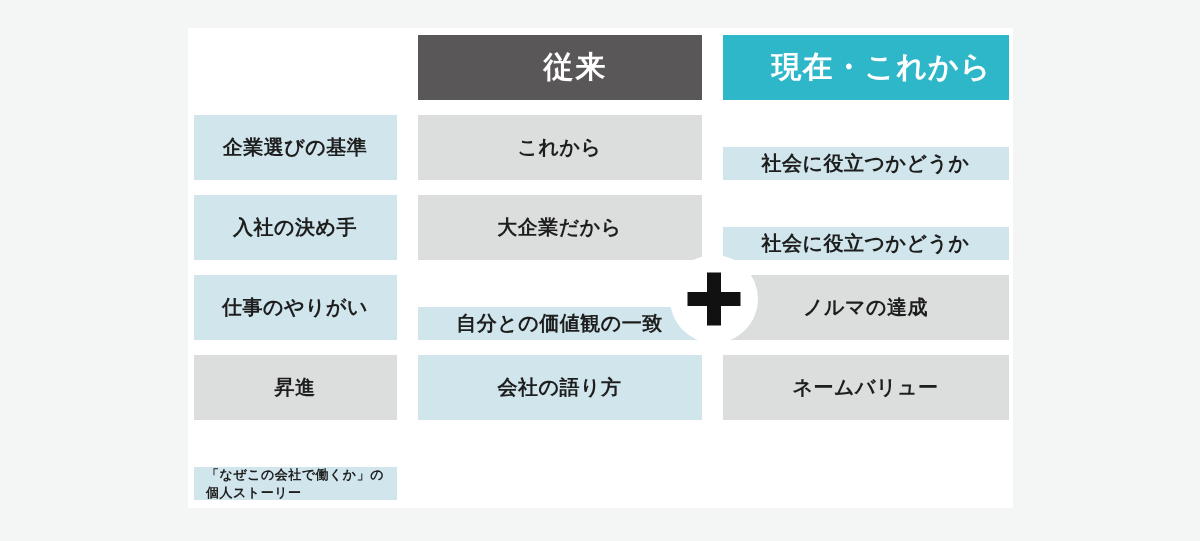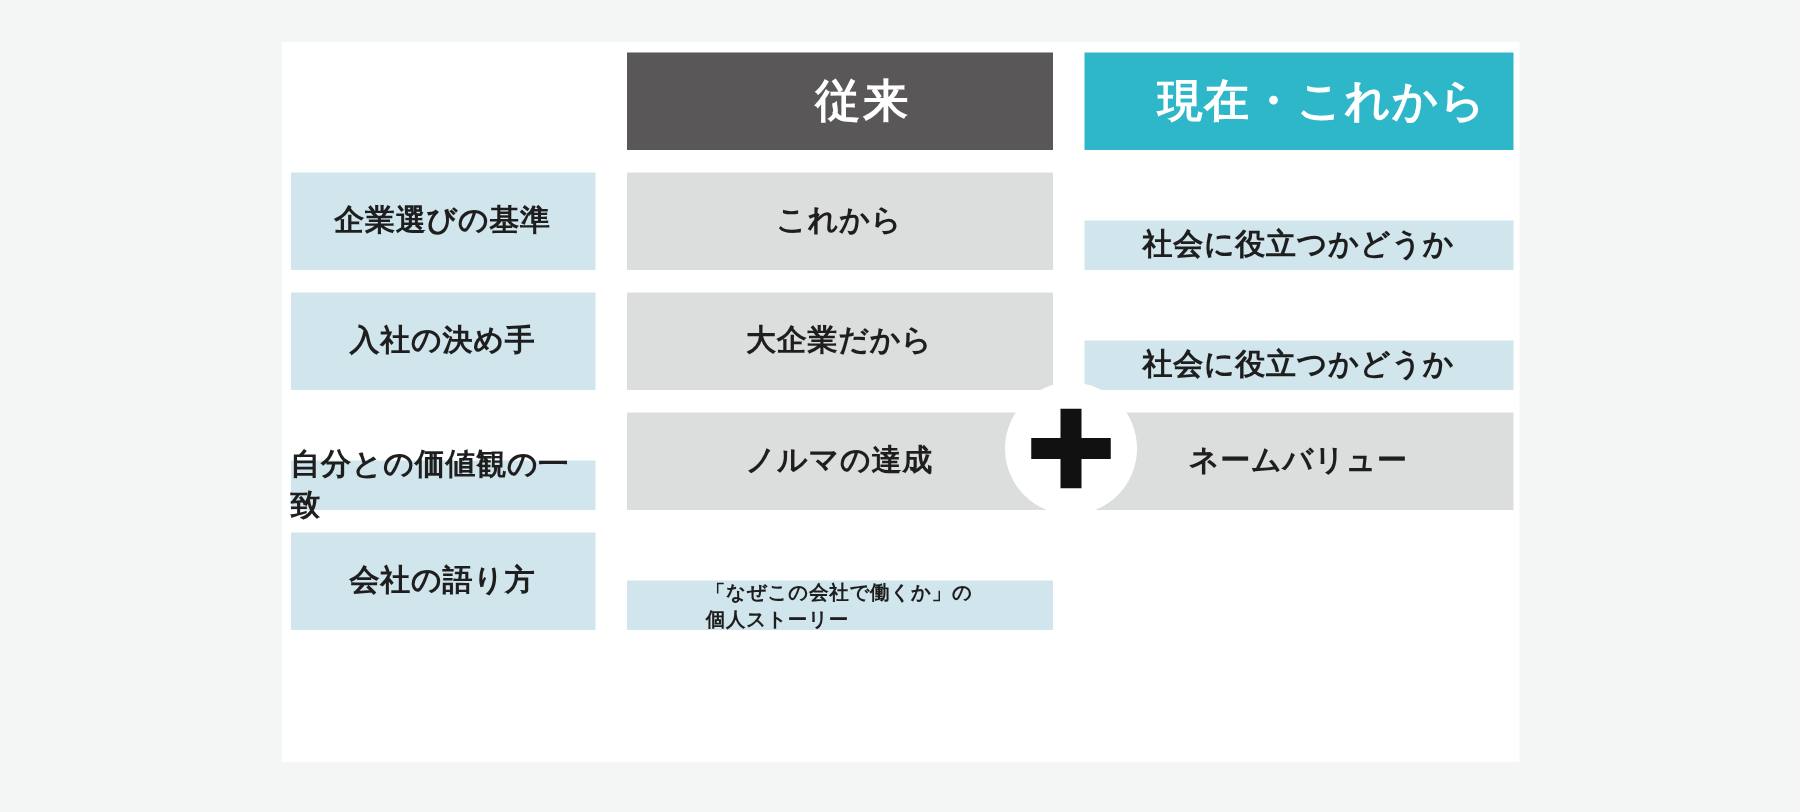--- a/index.html
+++ b/index.html
@@ -84,26 +84,28 @@
     <div class="hdr hdr-current">現在・これから</div>
 
     <div class="cell cat">企業選びの基準</div>
     <div class="cell trad">これから</div>
     <div class="cell curr">社会に役立つかどうか</div>
 
     <div class="cell cat">入社の決め手</div>
     <div class="cell trad">大企業だから</div>
     <div class="cell curr">社会に役立つかどうか</div>
 
+    <div class="cell cat">仕事のやりがい</div>
     <div class="cell curr">自分との価値観の一致</div>
     <div class="cell trad">ノルマの達成</div>
 
+    <div class="cell trad">昇進</div>
 
+    <div class="cell cat">会社の語り方</div>
     <div class="cell trad">ネームバリュー</div>
-    <div class="cell cat">会社の語り方</div>
     <div class="cell curr small">「なぜこの会社で働くか」の
 個人ストーリー</div>
 
   </div>
 
   <div class="plus-circle">
     <div class="plus-bar plus-h"></div>
     <div class="plus-bar plus-v"></div>
   </div>
 </div>

